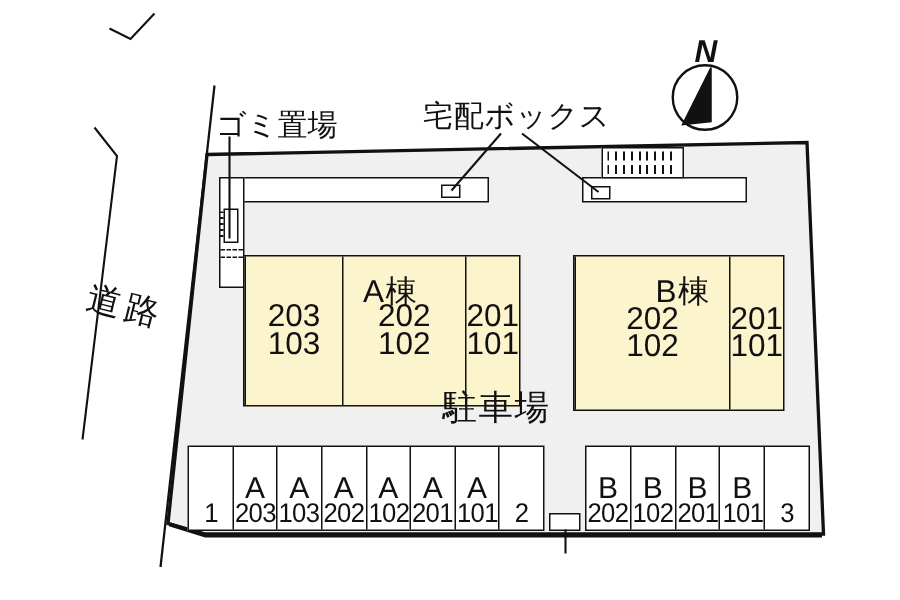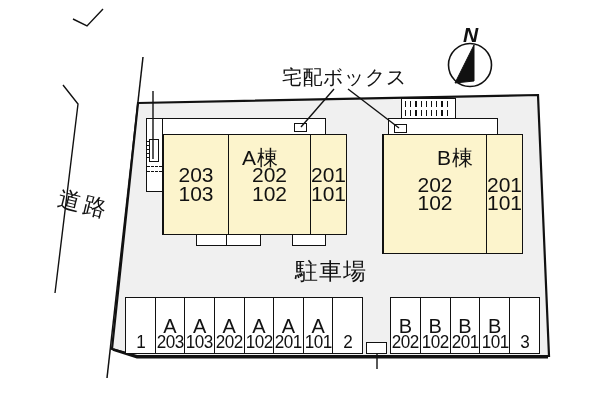--- a/index.html
+++ b/index.html
@@ -36,23 +36,23 @@
   #tbox-b{left:394px;top:124px;width:13px;height:9px;border-width:1.4px;}
 
   .porch{position:absolute;box-sizing:border-box;background:#fff;border:1.5px solid var(--line);}
   #porch-a1{left:196px;top:233px;width:32px;height:13px;}
   #porch-a2{left:226px;top:233px;width:35px;height:13px;}
   #porch-a3{left:292px;top:233px;width:34px;height:13px;}
   #porch-b1{left:420px;top:232px;width:38px;height:14px;}
   #porch-b2{left:456px;top:232px;width:37px;height:14px;}
 
   .building{position:absolute;box-sizing:border-box;background:var(--bldg-fill);
-    border:1.6px solid var(--line);display:flex;}
+    border:1.6px solid var(--line);display:flex;margin-top:36px;}
   #building-a{left:162px;top:134px;width:185px;height:101px;}
-  #building-b{left:382px;top:134px;width:141px;height:120px;}
+  #building-b{left:382px;top:134px;width:141px;height:104px;}
   .cell{box-sizing:border-box;display:flex;flex-direction:column;justify-content:center;
     align-items:center;font-size:21px;line-height:18.5px;border-left:1.5px solid var(--line);}
   .cell:first-of-type{border-left:none;}
   #building-a div.cell:nth-of-type(1){width:65px;}
   #building-a div.cell:nth-of-type(2){width:65px;}
   #building-a div.cell:nth-of-type(3){flex:1;}
   #building-b div.cell:nth-of-type(1){width:74px;}
   #building-b div.cell:nth-of-type(2){flex:1;}
   .bldg-name{position:absolute;top:9px;font-size:21px;text-align:center;letter-spacing:1px;}
   #building-a .bldg-name{left:65px;width:65px;}
@@ -223,17 +223,18 @@
 
   <svg class="layer" viewBox="0 0 600 400">
     <path d="M153,91 L153,159" fill="none" stroke="#111" stroke-width="1.4"></path>
     <path d="M334,89 L301,127" fill="none" stroke="#111" stroke-width="1.4"></path>
     <path d="M348,89 L399,128" fill="none" stroke="#111" stroke-width="1.4"></path>
     <path d="M377,353 L377,369" fill="none" stroke="#111" stroke-width="1.4"></path>
     <circle cx="470" cy="65" r="21.5" fill="#ffffff" stroke="#111" stroke-width="1.6"></circle>
     <polygon points="474,45 455,83 474,81" fill="#111" stroke="#111" stroke-width="1"></polygon>
   </svg>
 
+  <div class="map-label" id="label-gomi">ゴミ置場</div>
   <div class="map-label" id="label-chusha">駐車場</div>
   <div class="map-label" id="label-takuhai">宅配ボックス</div>
   <div class="map-label" id="label-douro">道路</div>
   <div class="map-label" id="label-n">N</div>
 </div>
 
 </body></html>

